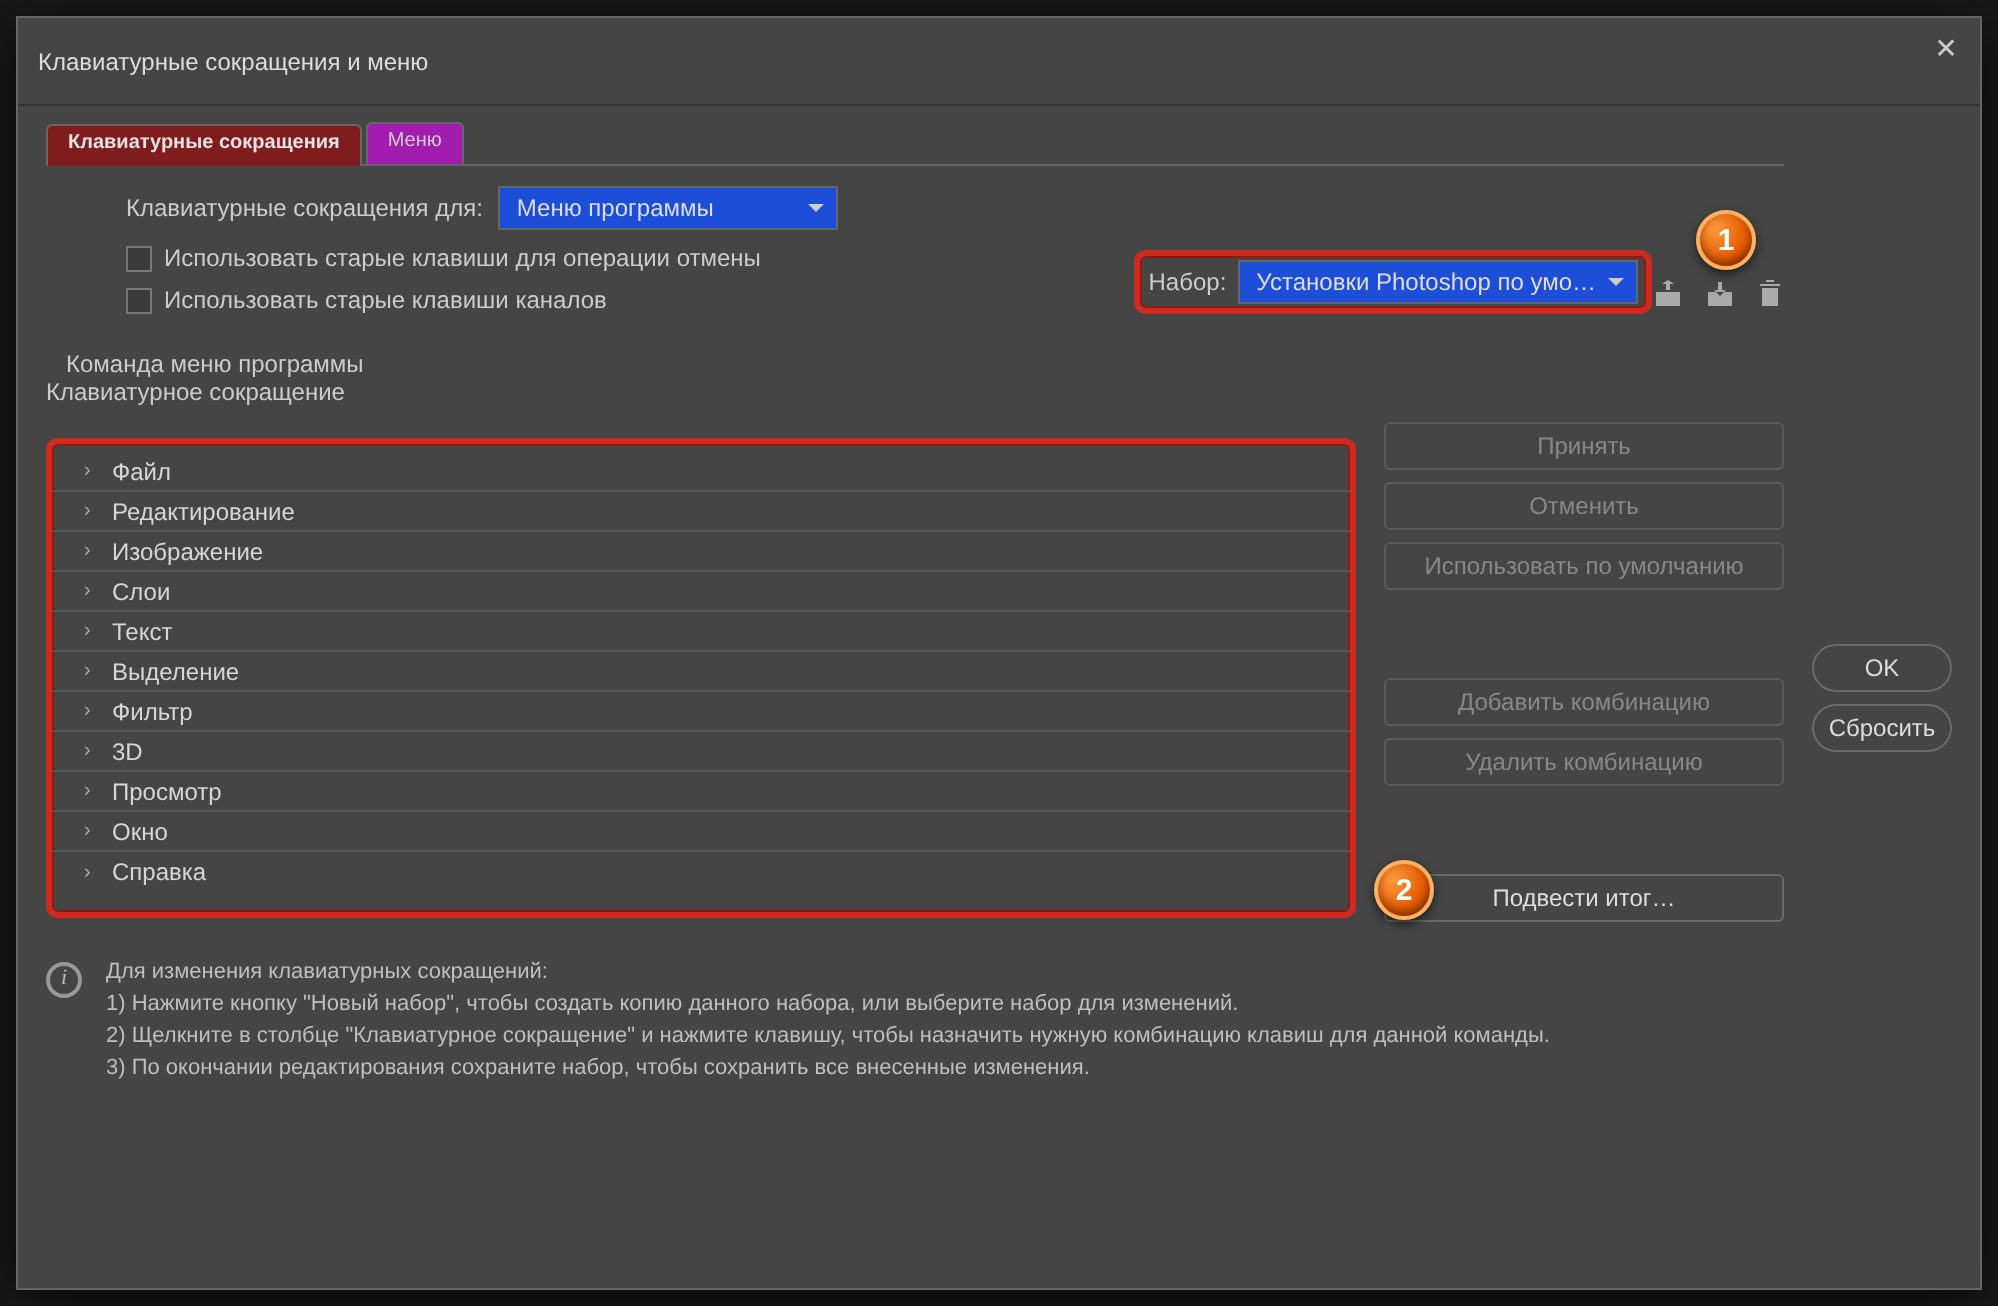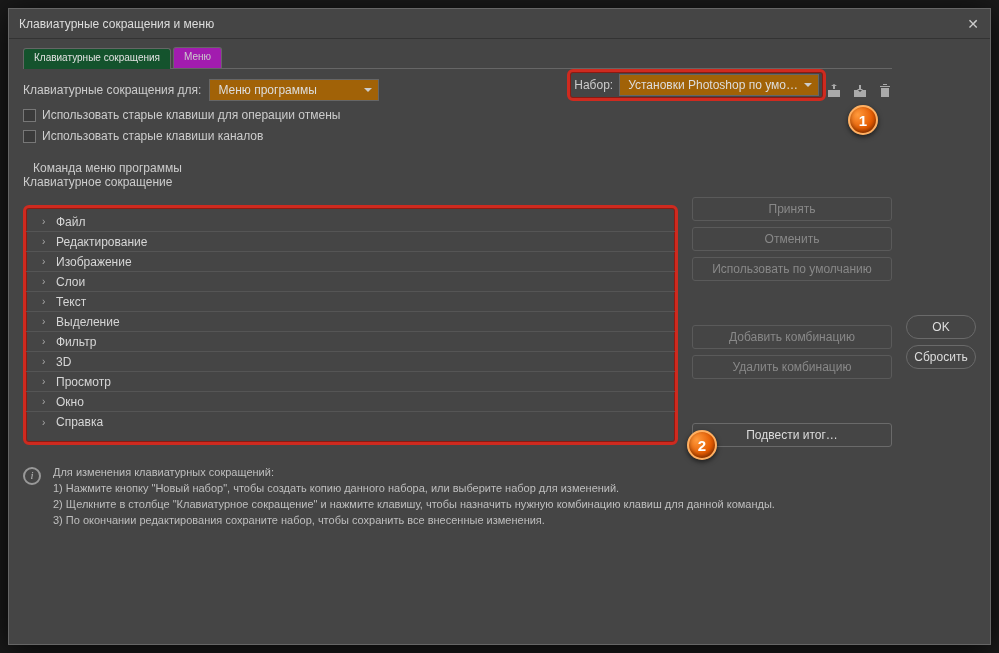--- a/index.html
+++ b/index.html
@@ -1,32 +1,32 @@
 <!DOCTYPE html>
 <html><head>
 <meta charset="utf-8">
 <style>
 * { box-sizing: border-box; margin: 0; padding: 0; font-family: "Segoe UI", Tahoma, sans-serif; }
 body { background: #1a1a1a; width: 999px; height: 653px; overflow: hidden; position: relative; }
 .dialog { position: absolute; left: 8px; top: 8px; width: 983px; height: 637px; background: #454545; border: 1px solid #666; box-shadow: 0 4px 30px rgba(0,0,0,.8); display: flex; flex-direction: column; }
-.titlebar { height: 30px; display: flex; align-items: center; padding: 0 10px; color: #ddd; font-size: 12px; border-bottom: 1px solid #333; position: relative; }
+.titlebar { height: 44px; display: flex; align-items: center; padding: 0 10px; color: #ddd; font-size: 12px; border-bottom: 1px solid #333; position: relative; }
 .close-x { position: absolute; right: 8px; top: 6px; width: 18px; height: 18px; display: flex; align-items: center; justify-content: center; color: #ccc; font-size: 14px; cursor: pointer; }
 .body { flex: 1; display: flex; padding: 8px 14px 14px 14px; gap: 14px; }
 .left-col { flex: 1; display: flex; flex-direction: column; }
 .right-col { width: 70px; display: flex; flex-direction: column; gap: 6px; padding-top: 6px; justify-content: center; }
 .btn { background: #454545; border: 1px solid #6a6a6a; border-radius: 14px; color: #ddd; font-size: 12px; height: 24px; display: flex; align-items: center; justify-content: center; cursor: pointer; }
 .tabs { display: flex; border-bottom: 1px solid #666; height: 22px; }
 .tab { padding: 3px 10px 0 10px; font-size: 10px; color: #ccc; border: 1px solid #666; border-bottom: none; background: #a21caf; margin-right: 2px; border-radius: 3px 3px 0 0; cursor: pointer; height: 21px; }
-.tab.active { background: #14532d; color: #e2e2e2; position: relative; top: 1px; }
+.tab.active { background: #7f1d1d; color: #e2e2e2; position: relative; top: 1px; font-weight: bold; }
 .row { display: flex; align-items: center; margin-top: 10px; gap: 8px; color: #ccc; font-size: 12px; }
-.select { background: #a16207; border: 1px solid #666; color: #ddd; font-size: 12px; height: 22px; padding: 0 20px 0 8px; position: relative; display: flex; align-items: center; min-width: 170px; cursor: pointer; }
+.select { background: #1d4ed8; border: 1px solid #666; color: #ddd; font-size: 12px; height: 22px; padding: 0 20px 0 8px; position: relative; display: flex; align-items: center; min-width: 170px; cursor: pointer; }
 .select::after { content: ""; position: absolute; right: 6px; top: 8px; border: 4px solid transparent; border-top-color: #ccc; }
 .chk-row { display: flex; align-items: center; gap: 6px; color: #ccc; font-size: 12px; margin-top: 7px; }
 .chk { width: 13px; height: 13px; border: 1px solid #777; background: #3a3a3a; cursor: pointer; }
-.top-rows { display: flex; justify-content: space-between; align-items: flex-start; }
+.top-rows { display: flex; justify-content: space-between; align-items: flex-end; margin-left: 40px; }
 .top-left {}
 .top-right { display: flex; flex-direction: row; align-items: flex-end; }
 .iconbar { display: flex; gap: 10px; margin-top: 12px; color: #aaa; font-size: 14px; }
 .iconbar span { cursor: pointer; }
 .red-box { border: 3px solid #cf2a1f; border-radius: 6px; padding: 2px 4px; display: flex; align-items: center; gap: 6px; box-shadow: 0 0 0 1px #8b1a12 inset; }
 .headers { display: flex; margin-top: 18px; color: #ccc; font-size: 12px; flex-direction: column; }
 .hdr-left { width: 470px; padding-left: 10px; }
 .hdr-right { flex: 1; }
 .list-wrap { margin-top: 8px; border: 3px solid #cf2a1f; border-radius: 6px; padding: 4px 0 4px 0; height: 240px; position: relative; box-shadow: 0 0 0 1px #8b1a12 inset; }
 .tree { overflow: hidden; }

